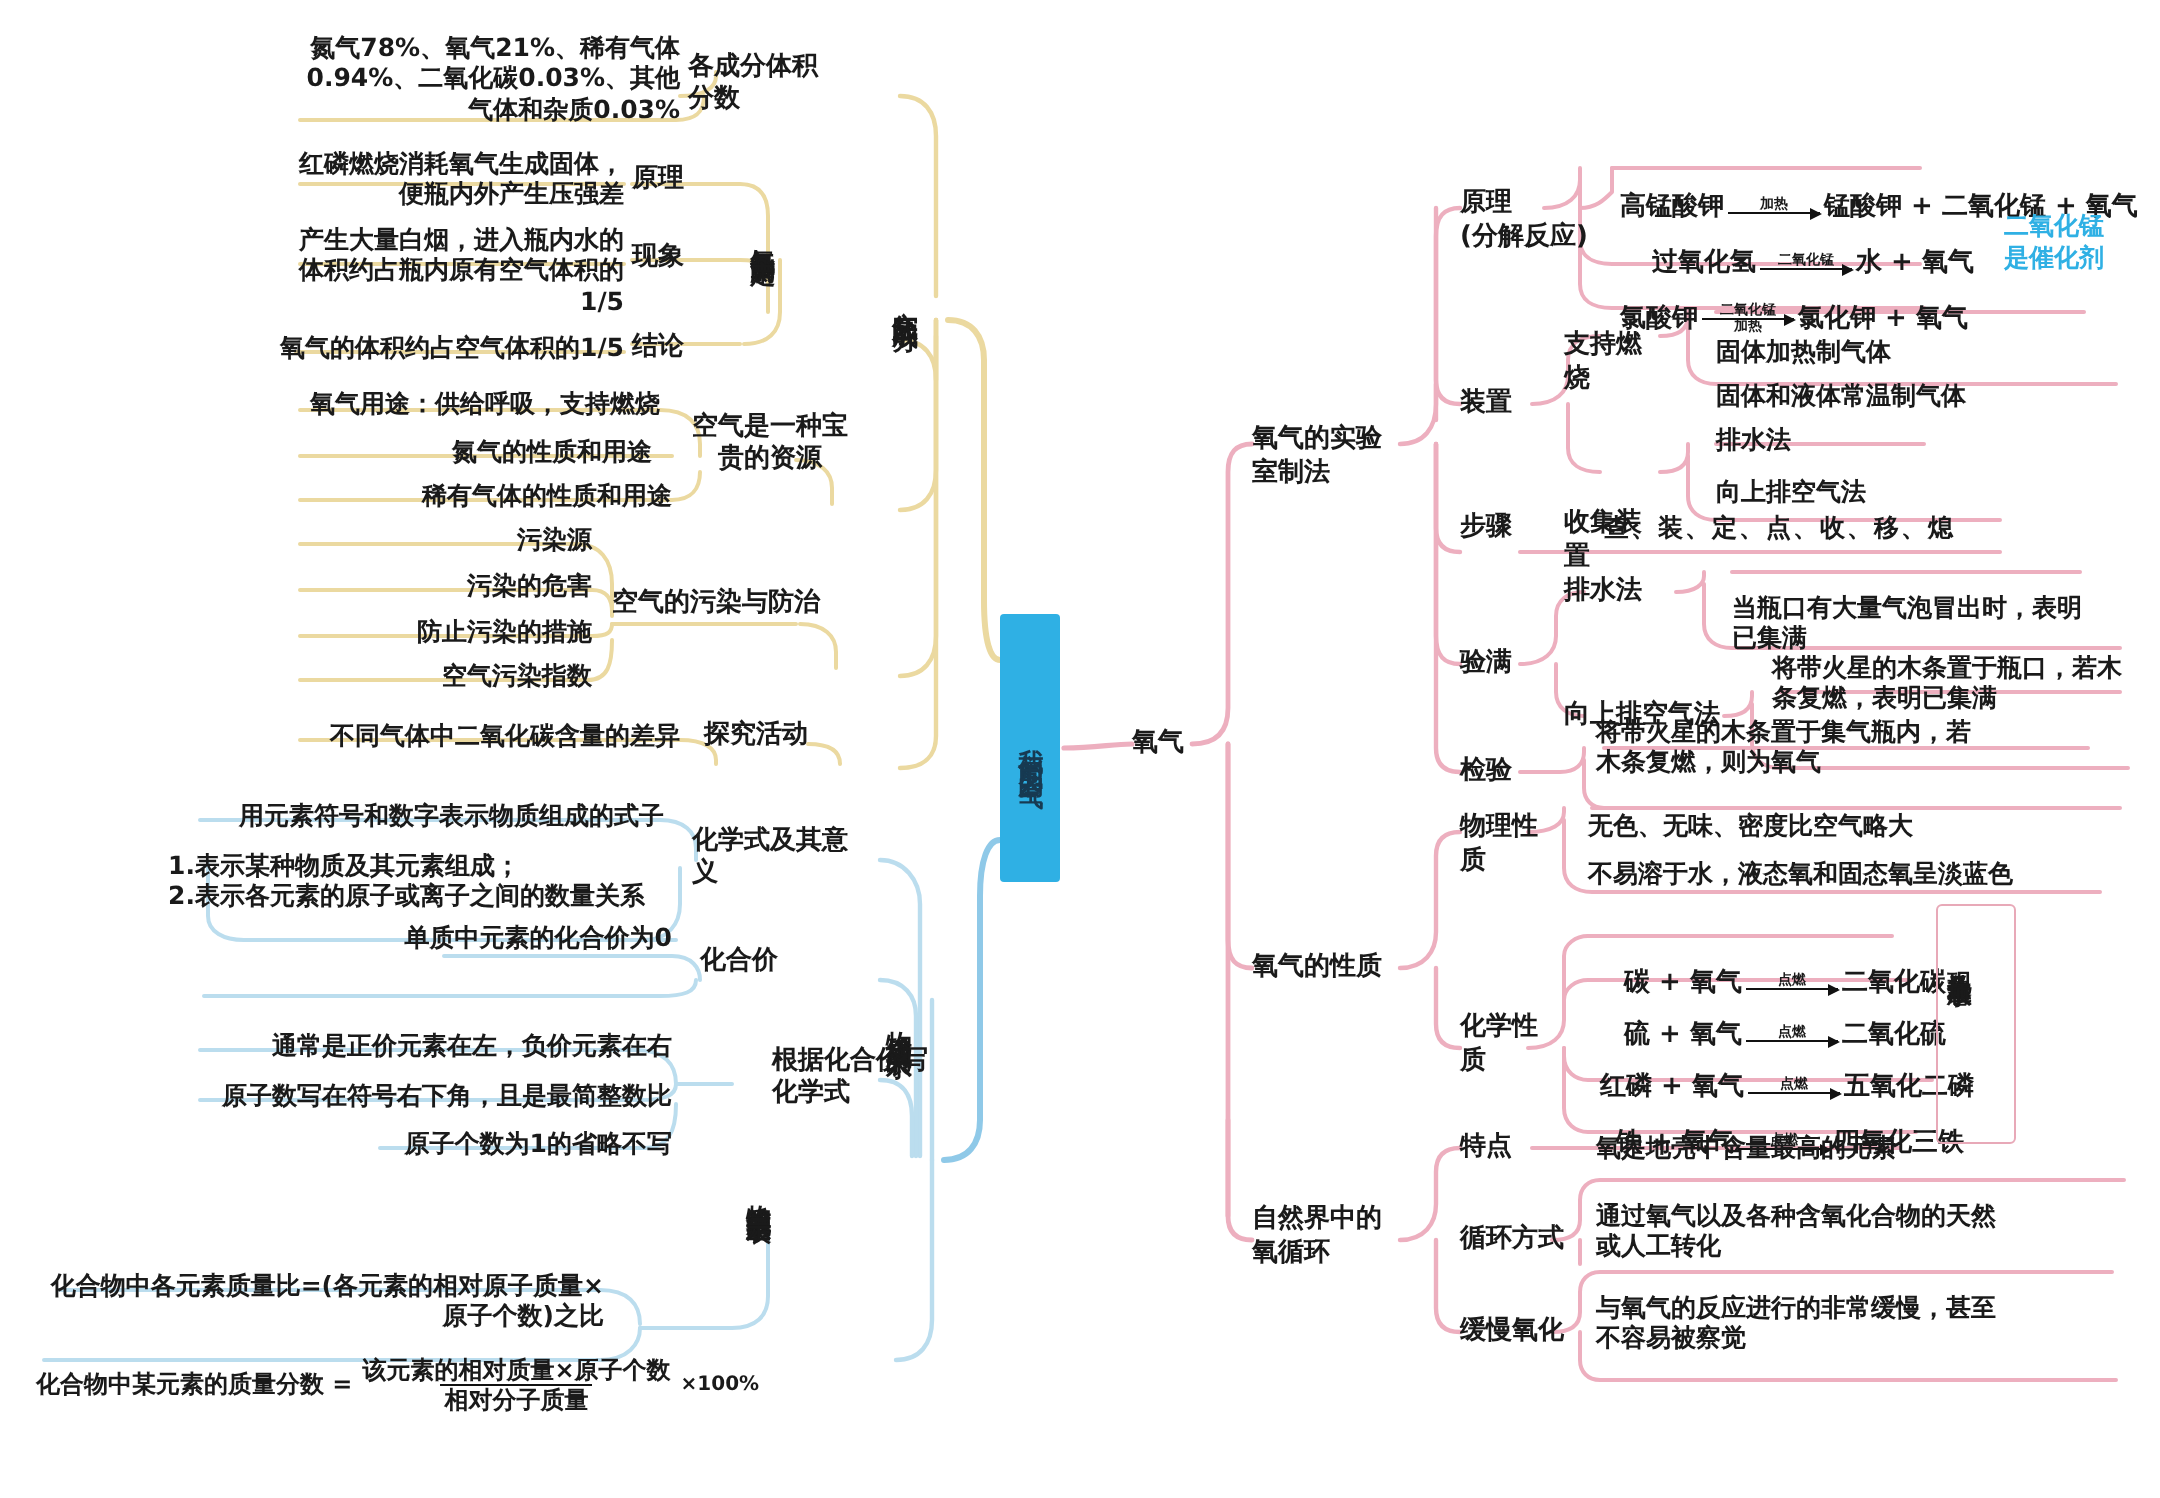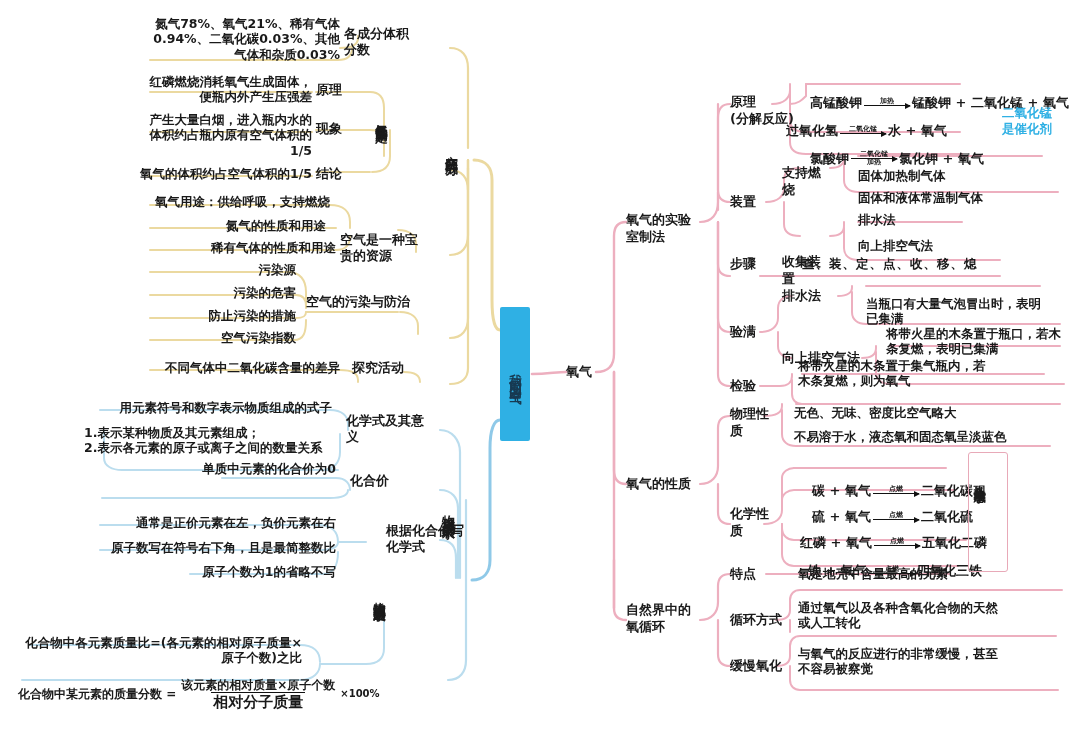--- a/index.html
+++ b/index.html
@@ -3,21 +3,21 @@
 <meta charset="utf-8">
 <style>
   html,body{margin:0;padding:0;background:#ffffff;}
   body{width:1080px;height:749px;position:relative;overflow:hidden;
        font-family:"DejaVu Sans","Liberation Sans",sans-serif;color:#1a1a1a;}
   #canvas{position:absolute;left:0;top:0;width:1080px;height:749px;}
   #svg{position:absolute;left:0;top:0;width:1080px;height:749px;pointer-events:none;}
   .node{position:absolute;box-sizing:border-box;white-space:pre-line;line-height:1.22;}
   .leaf{font-size:12.5px;font-weight:700;letter-spacing:0px;}
   .cat{font-size:13px;font-weight:700;}
-  .ctr{text-align:left;margin-top:26px;}
+  .ctr{text-align:center;}
   .rgt{text-align:right;}
   .lft{text-align:left;}
   
   .vert{writing-mode:vertical-rl;text-orientation:upright;letter-spacing:2px;
         font-size:13px;font-weight:700;line-height:1.15;}
   
   #center-topic{position:absolute;left:500px;top:307px;width:30px;height:134px;
       background:#2FB0E4;border-radius:2px;display:flex;align-items:center;
       justify-content:center;}
   #center-topic .vtxt{writing-mode:vertical-rl;text-orientation:upright;
@@ -29,21 +29,21 @@
       margin:0 2px;position:relative;}
   .arrow .over{font-size:7px;font-weight:700;line-height:1;margin-bottom:0px;}
   .arrow .under{font-size:7px;font-weight:700;line-height:1;margin-top:0px;}
   .arrow .bar{width:46px;height:0;border-top:1.4px solid #111;position:relative;}
   .arrow .bar:after{content:"";position:absolute;right:-1px;top:-3.2px;
       border-left:6px solid #111;border-top:3.2px solid transparent;
       border-bottom:3.2px solid transparent;}
   .frac{display:inline-flex;flex-direction:column;align-items:center;
       margin:0 3px;vertical-align:middle;}
   .frac .num{font-size:12px;font-weight:700;padding:0 2px;}
-  .frac .den{font-size:15px;font-weight:700;border-top:1.3px solid #111;padding:0 2px;}
+  .frac .den{font-size:12px;font-weight:700;border-top:1.3px solid #111;padding:0 2px;}
   .blue-note{color:#2FB0E4;font-size:12.5px;font-weight:700;line-height:1.3;}
   .brace-box{position:absolute;border:1px solid #E8A9B8;box-sizing:border-box;}
 </style>
 </head>
 <body>
 
 <div id="canvas">
 
   <svg id="svg" viewBox="0 0 1080 749">
     <g fill="none" stroke-linecap="round" stroke-linejoin="round">
@@ -250,21 +250,21 @@
     <span class="eq">
       <span>高锰酸钾</span>
       <span class="arrow">
         <span class="over">加热</span>
         <span class="bar"></span>
       </span>
       <span>锰酸钾 + 二氧化锰 + 氧气</span>
     </span>
   </div>
 
-  <div class="node" style="left:786px;top:100px;">
+  <div class="node" style="left:826px;top:100px;">
     <span class="eq">
       <span>过氧化氢</span>
       <span class="arrow">
         <span class="over">二氧化锰</span>
         <span class="bar"></span>
       </span>
       <span>水 + 氧气</span>
     </span>
   </div>
 

